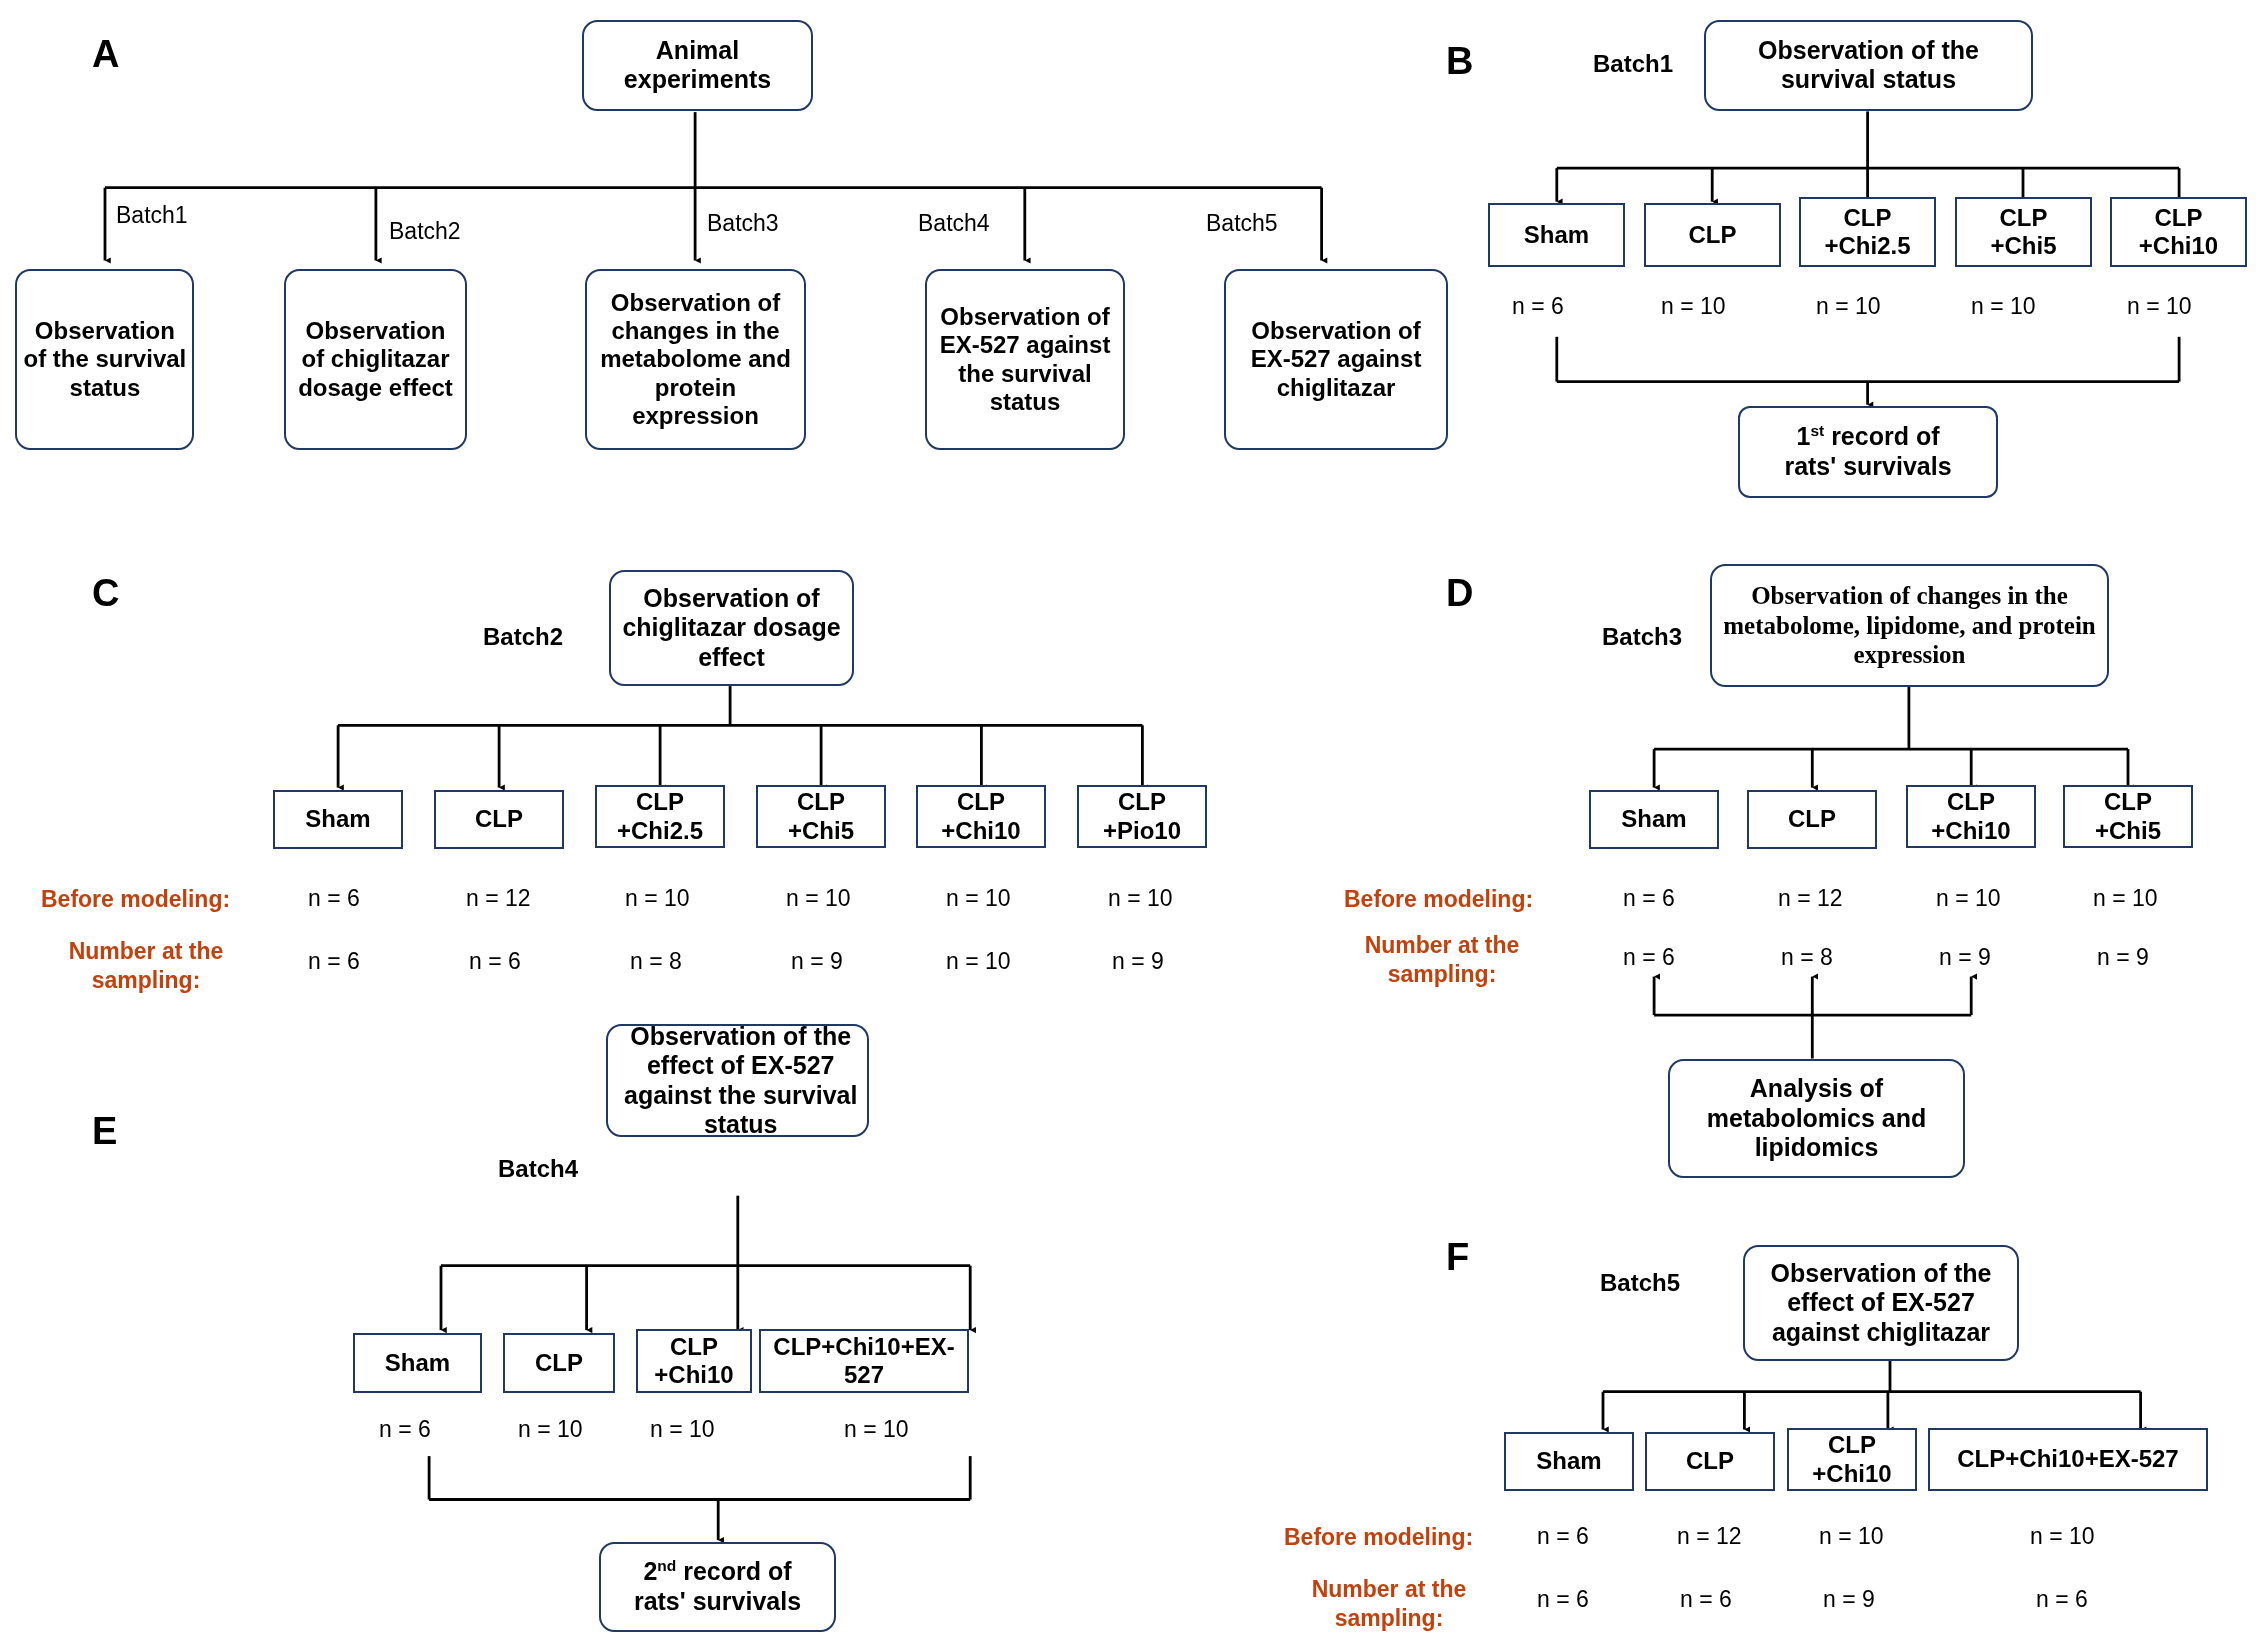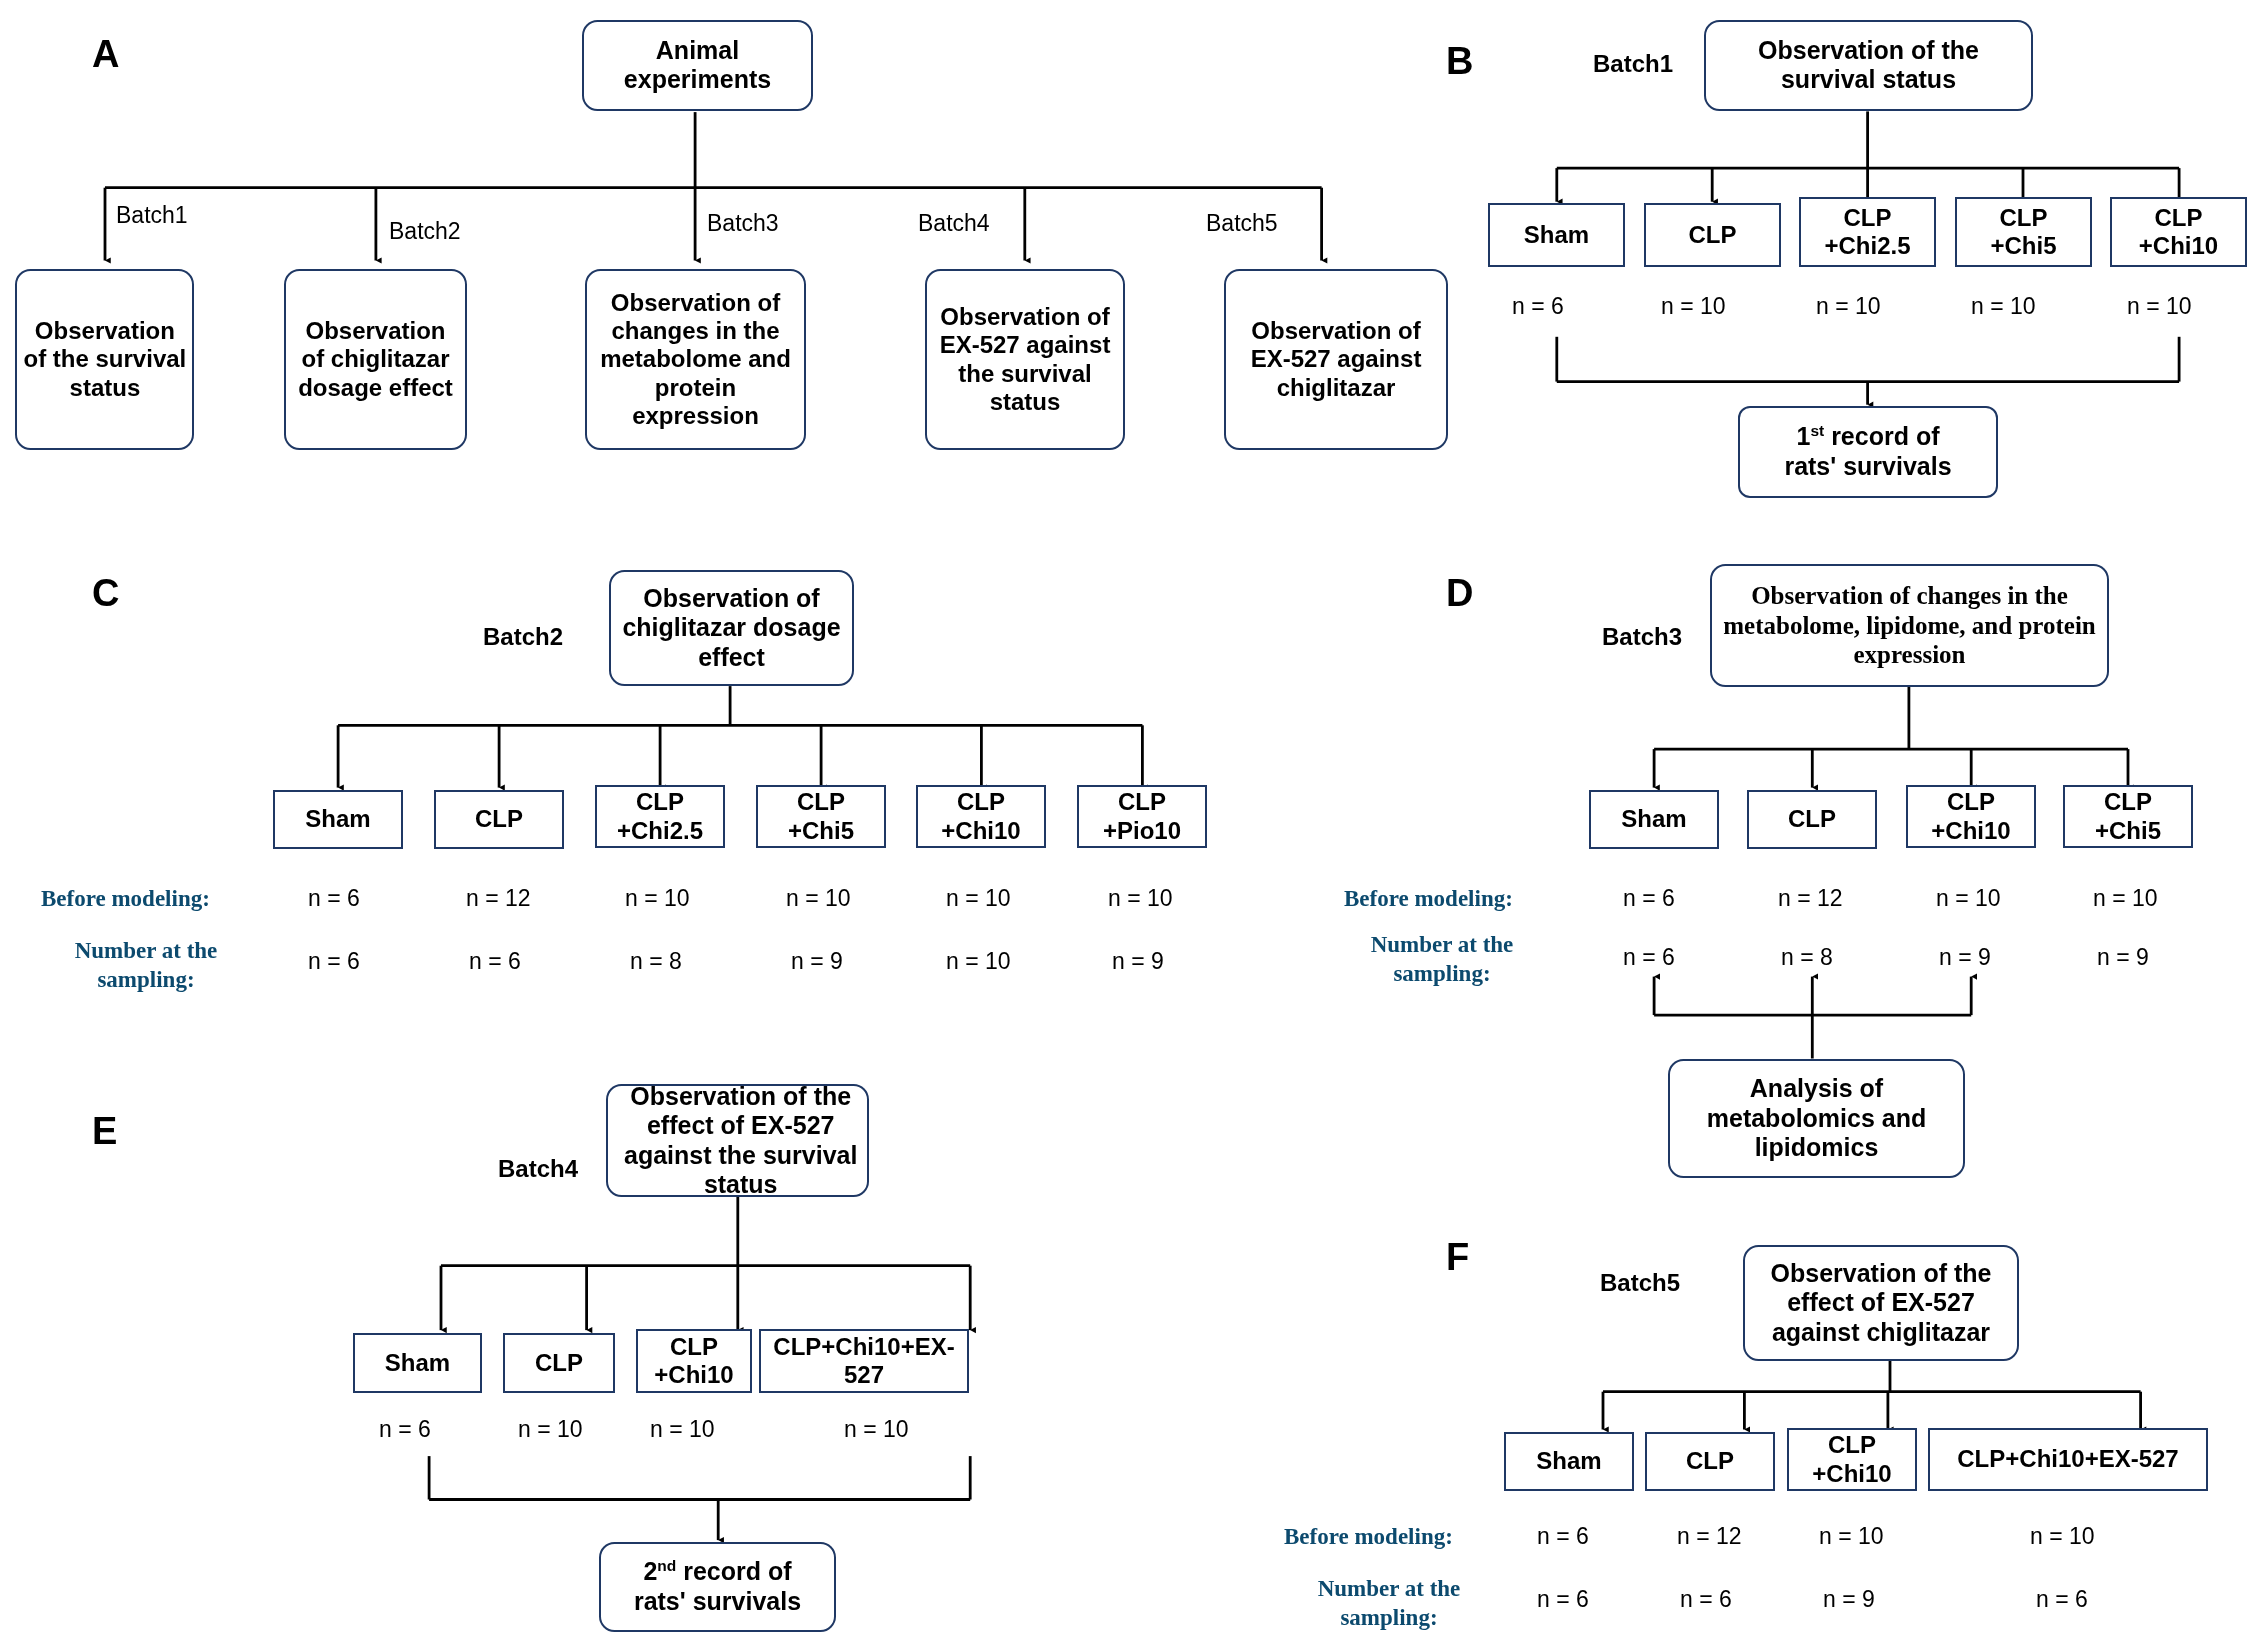--- a/index.html
+++ b/index.html
@@ -13,21 +13,21 @@
         background:#fff;display:flex;align-items:center;justify-content:center;text-align:center;
         font-weight:bold;color:#000;line-height:1.18;padding:2.8px 5.6px;}
   
   .sbox{position:absolute;box-sizing:border-box;border:2.1px solid #1F3864;border-radius:0;
         background:#fff;display:flex;align-items:center;justify-content:center;text-align:center;
         font-weight:bold;color:#000;line-height:1.18;padding:1.4px 2.8px;}
 
   .batch-tag{position:absolute;font-weight:bold;font-size:24px;color:#000;white-space:nowrap;}
   .edge-label{position:absolute;font-weight:normal;font-size:23px;color:#000;white-space:nowrap;}
   .ntext{position:absolute;font-size:23px;color:#000;white-space:nowrap;font-weight:normal;}
-  .rowlabel{position:absolute;font-size:23px;font-weight:bold;color:#0c4a6e;white-space:nowrap;line-height:1.25;font-family:Liberation Serif, serif;}
+  .rowlabel{position:absolute;font-size:23px;font-weight:bold;color:#c2410c;white-space:nowrap;line-height:1.25;}
   .rowlabel.c2{text-align:center;}
 
   svg.links{position:absolute;left:0;top:0;width:2261px;height:1648px;pointer-events:none;}
   sup{font-size:0.62em;vertical-align:super;}
 </style>
 </head>
 <body>
 
 <div id="stage">
 
@@ -244,21 +244,21 @@
   <div class="ntext" style="left:1939px;top:944px;">n = 9</div>
   <div class="ntext" style="left:2097px;top:944px;">n = 9</div>
 
   <div class="rbox" style="left:1668px;top:1059px;width:297px;height:119px;font-size:25px;">
     <span>Analysis of metabolomics and lipidomics</span>
   </div>
 
   <div class="panel-letter" style="left:92px;top:1112px;">E</div>
   <div class="batch-tag" style="left:498px;top:1155px;">Batch4</div>
 
-  <div class="rbox" style="left:606px;top:1084px;width:263px;height:113px;font-size:25px;padding-left:12px;">
+  <div class="rbox" style="left:606px;top:1024px;width:263px;height:113px;font-size:25px;padding-left:12px;">
     <span>Observation of the effect of EX-527 against the survival status</span>
   </div>
 
   <div class="sbox" style="left:353px;top:1333px;width:129px;height:60px;font-size:24px;white-space:pre-line;">
     <span>Sham</span></div>
   <div class="sbox" style="left:503px;top:1333px;width:112px;height:60px;font-size:24px;white-space:pre-line;">
     <span>CLP</span></div>
   <div class="sbox" style="left:636px;top:1329px;width:116px;height:64px;font-size:24px;white-space:pre-line;">
     <span>CLP
 +Chi10</span></div>

